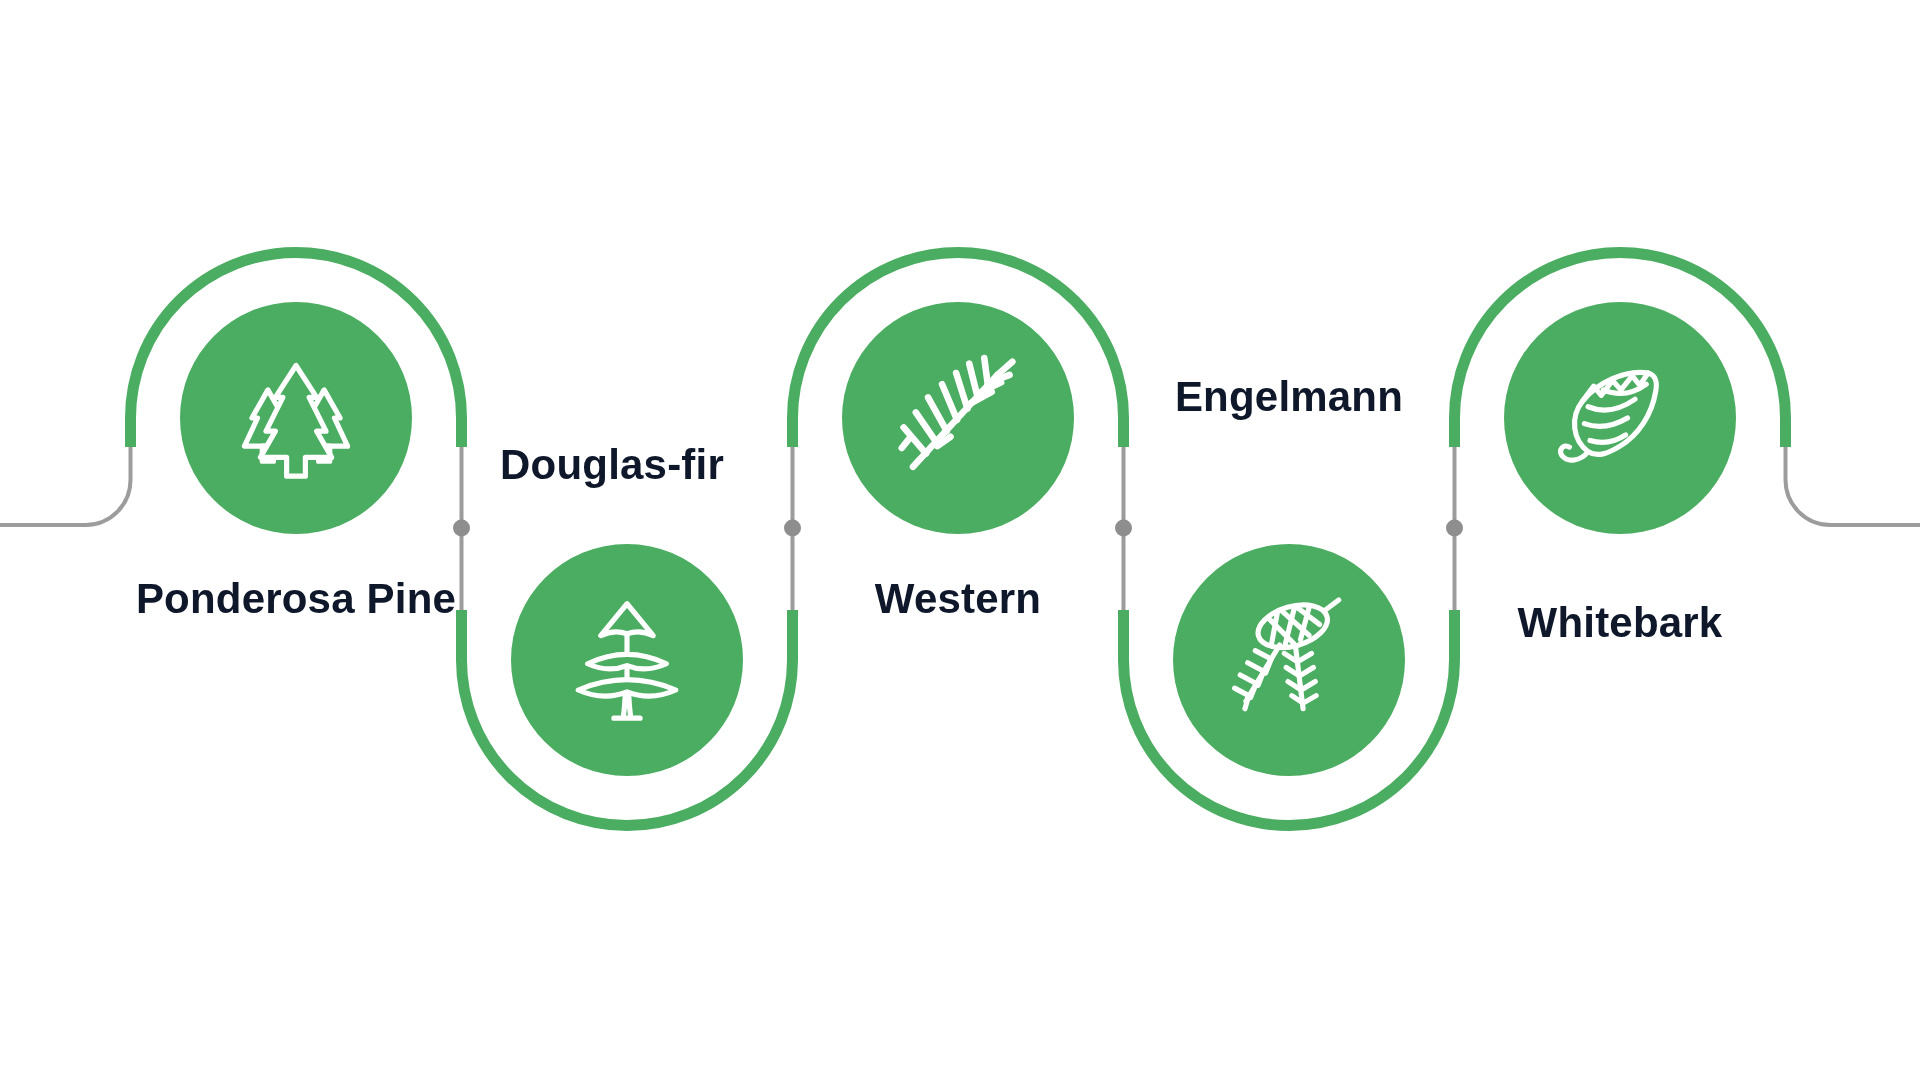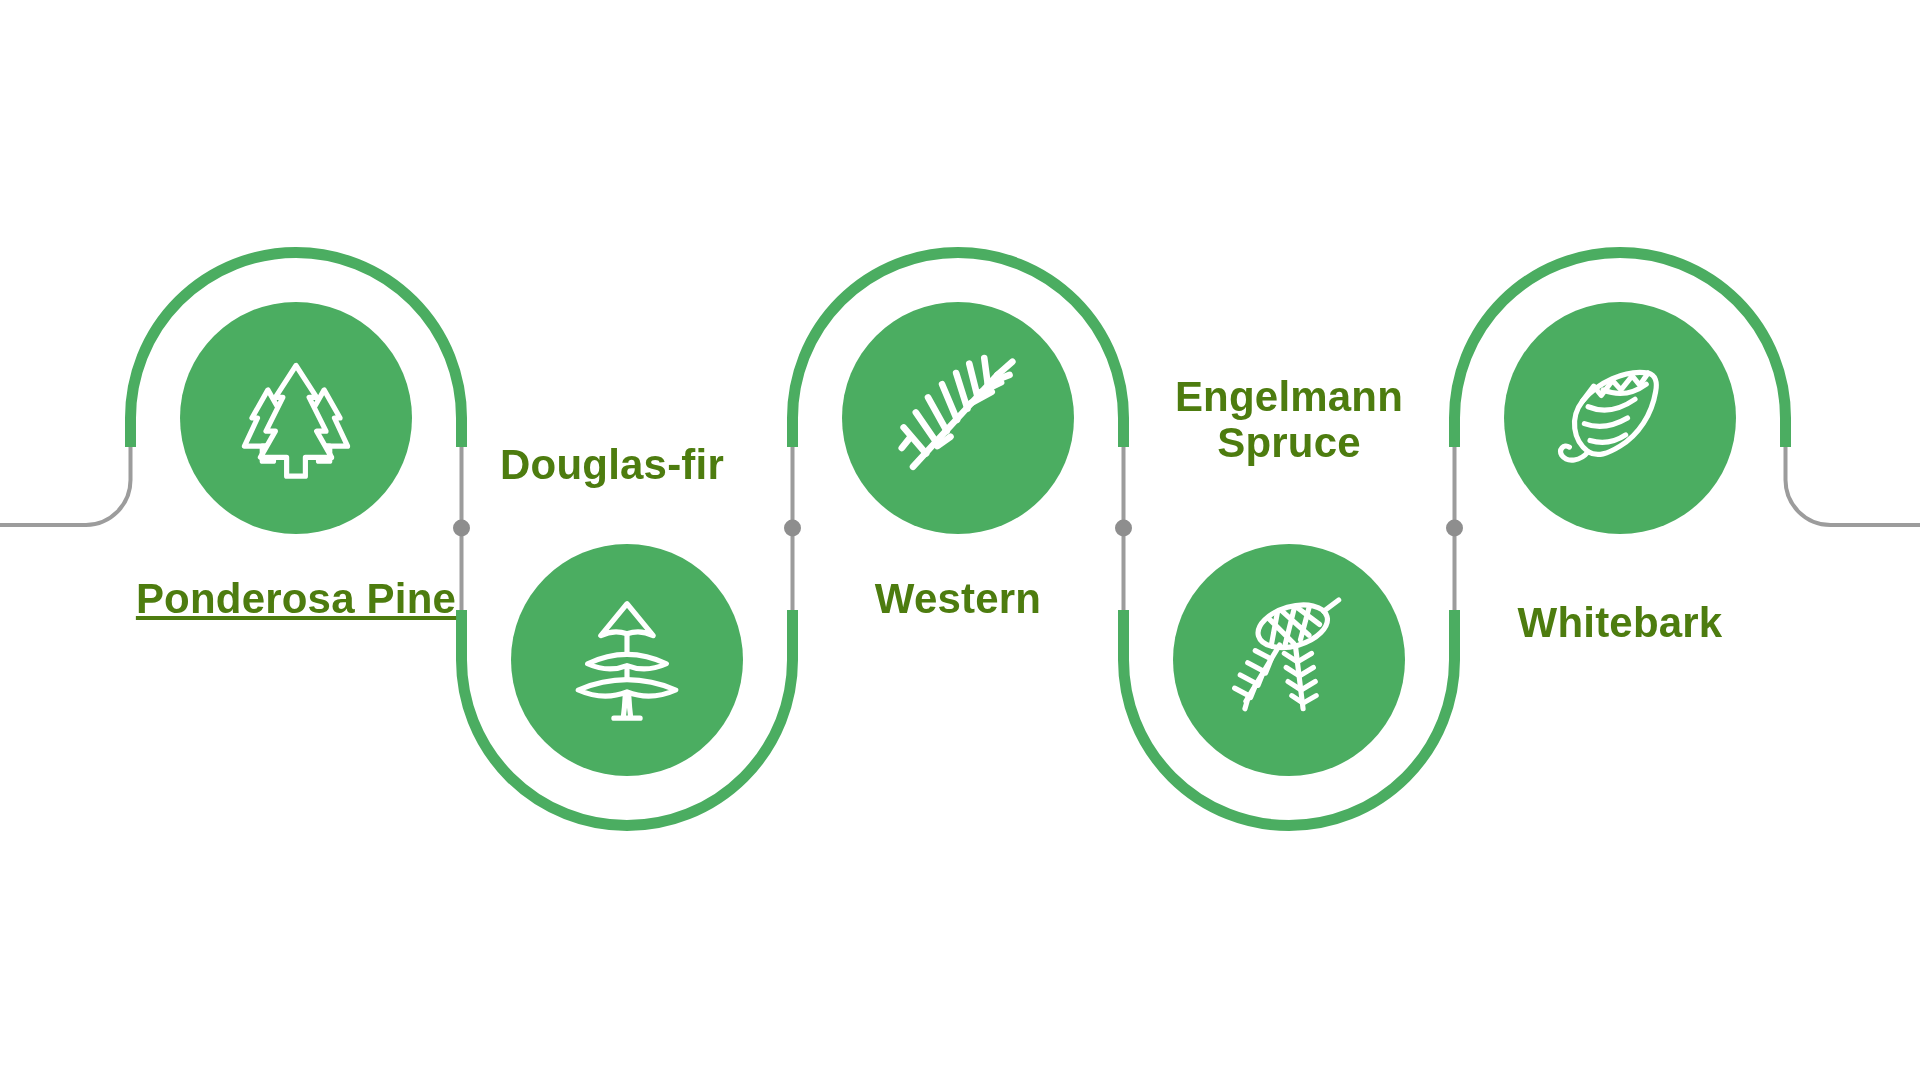--- a/index.html
+++ b/index.html
@@ -1,26 +1,26 @@
 <!DOCTYPE html>
 <html><head>
 <meta charset="utf-8">
 <style>
   html,body{margin:0;padding:0;background:#ffffff;}
   .canvas{position:relative;width:1920px;height:1080px;background:#ffffff;overflow:hidden;
           font-family:"Liberation Sans",sans-serif;}
   .path-svg{position:absolute;left:0;top:0;}
   .disc{position:absolute;width:232px;height:232px;border-radius:50%;background:#4BAD61;
         display:flex;align-items:center;justify-content:center;}
-  .node-label{position:absolute;width:440px;text-align:center;color:#4d7c0f;
+  .node-label{position:absolute;width:440px;text-align:center;color:#0f172a;
               font-size:42px;line-height:46px;font-weight:600;letter-spacing:0.2px;}
   .node-label span{display:block;}
   .d1{left:180px;top:302px;} .d2{left:511px;top:544px;} .d3{left:842px;top:302px;}
   .d4{left:1173px;top:544px;} .d5{left:1504px;top:302px;}
-  .l1{left:76px;top:576px;text-decoration:underline;} .l2{left:392px;top:442px;} .l3{left:738px;top:576px;}
+  .l1{left:76px;top:576px;} .l2{left:392px;top:442px;} .l3{left:738px;top:576px;}
   .l4{left:1069px;top:374px;} .l5{left:1400px;top:576px;margin-top:24px;}
 </style>
 </head>
 <body>
 
 <div class="canvas">
 
   <svg class="path-svg" width="1920" height="1080" viewBox="0 0 1920 1080">
 
     <g fill="none" stroke="#9C9C9C" stroke-width="4">
@@ -135,19 +135,18 @@
     <span>Ponderosa Pine</span>
   </div>
   <div class="node-label l2">
     <span>Douglas-fir</span>
   </div>
   <div class="node-label l3">
     <span>Western</span>
   </div>
   <div class="node-label l4">
     <span>Engelmann</span>
-    <span>Spruce</span>
   </div>
   <div class="node-label l5">
     <span>Whitebark</span>
   </div>
 
 </div>
 
 </body></html>

